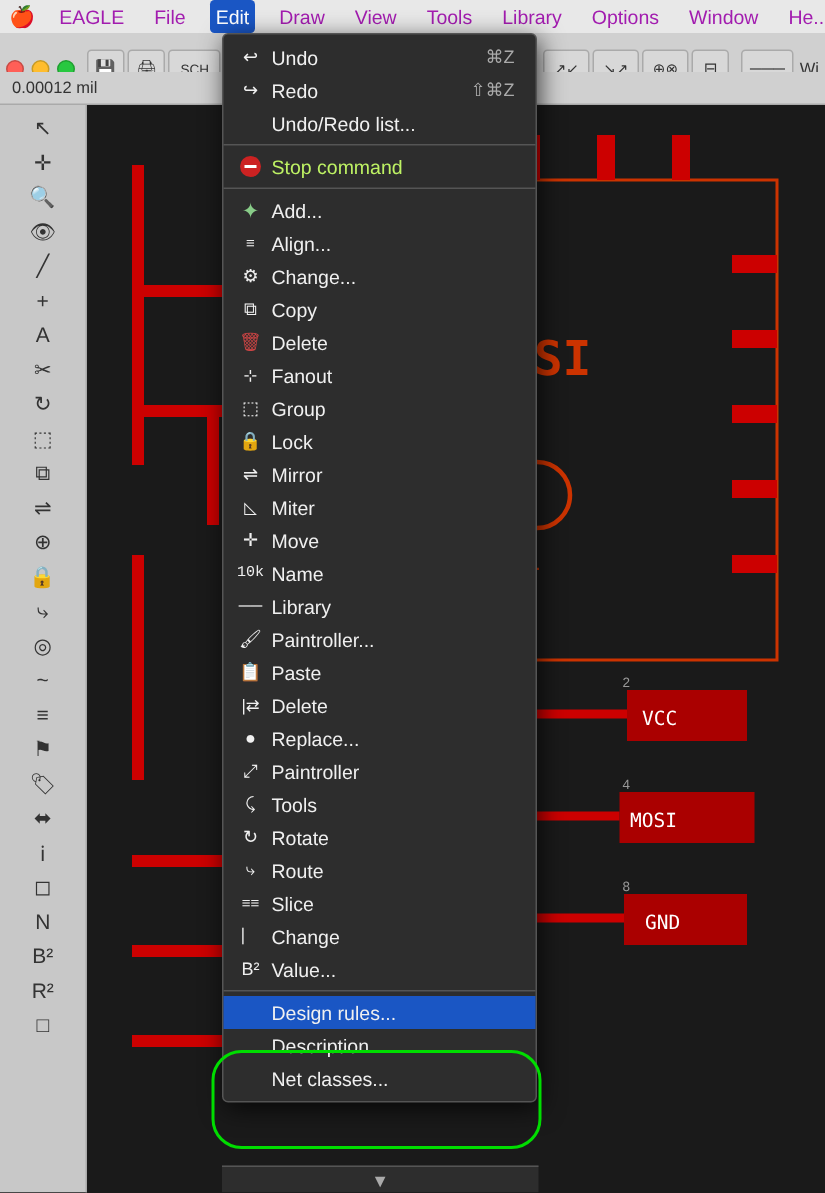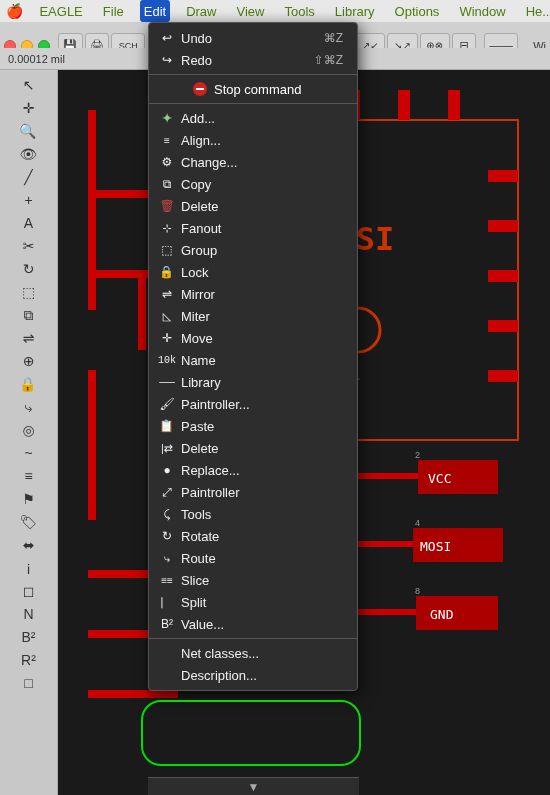--- a/index.html
+++ b/index.html
@@ -26,21 +26,21 @@
       top: 0;
       left: 0;
       z-index: 100;
     }
     .menubar-apple {
       font-size: 14px;
       color: #000;
     }
     .menubar-item {
       font-size: 13px;
-      color: #4d7c0f;
+      color: #a21caf;
       padding: 0 4px;
       height: 100%;
       display: flex;
       align-items: center;
       cursor: pointer;
     }
     .menubar-item.active {
       background: #1a56c4;
       color: #fff;
       border-radius: 3px;
@@ -110,22 +110,21 @@
       color: #f0f0f0;
       font-size: 13px;
       cursor: pointer;
       position: relative;
       justify-content: space-between;
     }
     .menu-item.active-item {
       background: #1a56c4;
     }
     .menu-item.stop-cmd {
-      color: #ffffff;
-      margin-left: 33px;
+      color: #bef264;
     }
     .menu-item-left {
       display: flex;
       align-items: center;
       gap: 6px;
     }
     .menu-item .shortcut {
       color: #aaa;
       font-size: 12px;
       margin-left: auto;
@@ -307,21 +306,21 @@
   <div class="tb-btn">⊡</div>
   <div class="tb-btn">⊞</div>
   <div class="tb-btn">↺</div>
   <div style="width:4px;"></div>
   <div class="tb-btn" style="width:32px;font-size:10px;">↗↙</div>
   <div class="tb-btn" style="width:32px;font-size:10px;">↘↗</div>
   <div class="tb-btn" style="width:32px;font-size:10px;">⊕⊗</div>
   <div class="tb-btn">⊟</div>
   <div style="width:4px;"></div>
   <div class="tb-btn" style="width:36px;">───</div>
-  <span style="font-size:11px;color:#333;margin-left:13px;">Wi</span>
+  <span style="font-size:11px;color:#333;margin-left:2px;">Wi</span>
 </div>
 
 <div class="coord-bar" style="top:48px;">
   <span>0.00012 mil</span>
 </div>
 
 <div class="left-sidebar">
   <div class="sidebar-tool">↖</div>
   <div class="sidebar-tool">✛</div>
   <div class="sidebar-tool">🔍</div>
@@ -426,20 +425,26 @@
   </div>
 
   <div class="menu-item">
     <div class="menu-item-left">
       <span class="menu-icon">↪</span>
       <span>Redo</span>
     </div>
     <span class="shortcut">⇧⌘Z</span>
   </div>
 
+  <div class="menu-item">
+    <div class="menu-item-left">
+      <span class="menu-icon-space"></span>
+      <span>Undo/Redo list...</span>
+    </div>
+  </div>
 
   <div class="menu-separator"></div>
 
   <div class="menu-item stop-cmd">
     <div class="menu-item-left">
       <span class="menu-icon">
         <div class="stop-icon"></div>
       </span>
       <span>Stop command</span>
     </div>
@@ -598,49 +603,55 @@
   <div class="menu-item">
     <div class="menu-item-left">
       <span class="menu-icon" style="font-size:10px;">≡≡</span>
       <span>Slice</span>
     </div>
   </div>
 
   <div class="menu-item">
     <div class="menu-item-left">
       <span class="menu-icon" style="font-size:11px;">⎸</span>
-      <span>Split</span>
+      <span>Change</span>
     </div>
   </div>
 
   <div class="menu-item">
     <div class="menu-item-left">
       <span class="menu-icon">B²</span>
       <span>Value...</span>
     </div>
   </div>
 
   <div class="menu-separator"></div>
 
-
+  <div class="menu-item active-item">
+    <div class="menu-item-left">
+      <span class="menu-icon-space"></span>
+      <span>Design rules...</span>
+    </div>
+  </div>
+
+
+  <div class="menu-item">
+    <div class="menu-item-left">
+      <span class="menu-icon-space"></span>
+      <span>Description...</span>
+    </div>
+  </div>
 
   <div class="menu-item">
     <div class="menu-item-left">
       <span class="menu-icon-space"></span>
       <span>Net classes...</span>
     </div>
   </div>
 
-  <div class="menu-item">
-    <div class="menu-item-left">
-      <span class="menu-icon-space"></span>
-      <span>Description...</span>
-    </div>
-  </div>
-
 </div>
 
 <div class="scroll-arrow" style="bottom:0;left:148px;width:211px;">
   <span class="scroll-arrow-icon">▼</span>
 </div>
 
 <div class="highlight-circle" style="left:141px; top:700px; width:220px; height:66px; border-color:#00dd00;">
 </div>
 
 </body></html>

